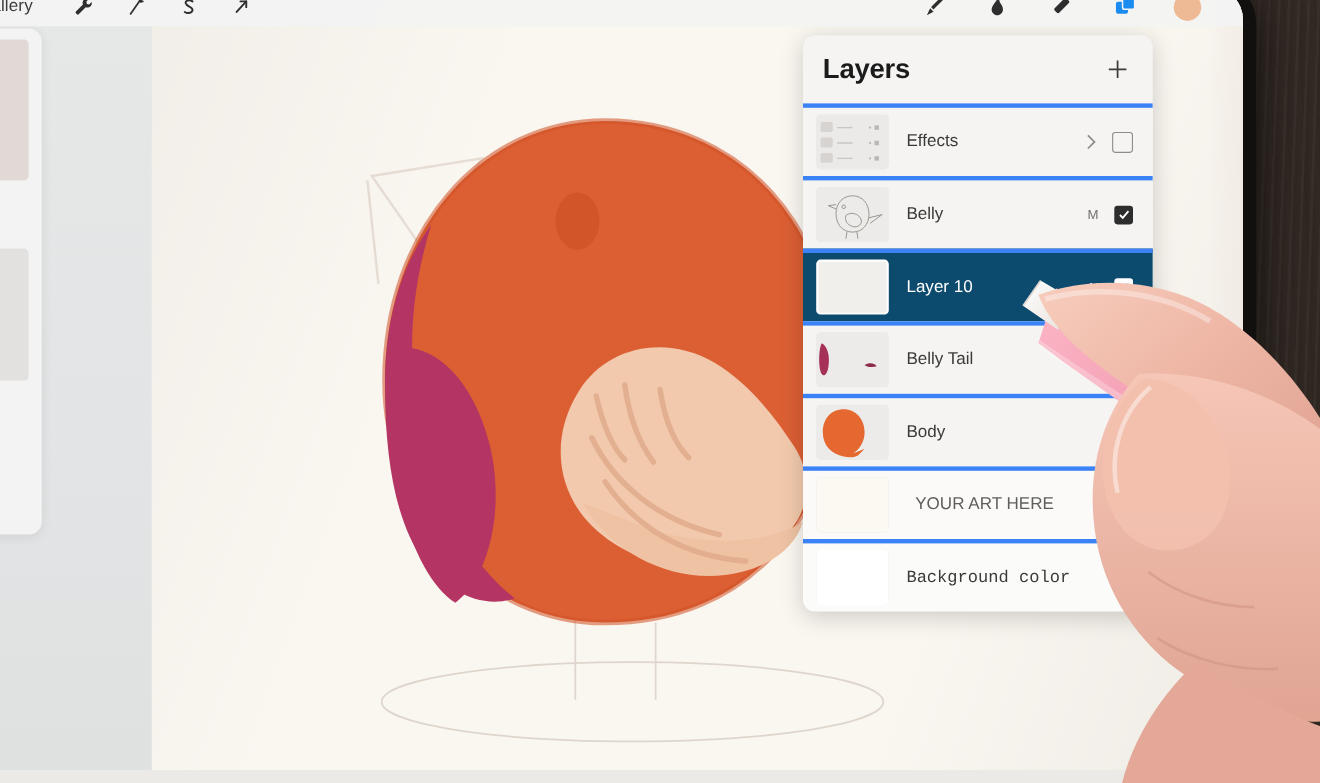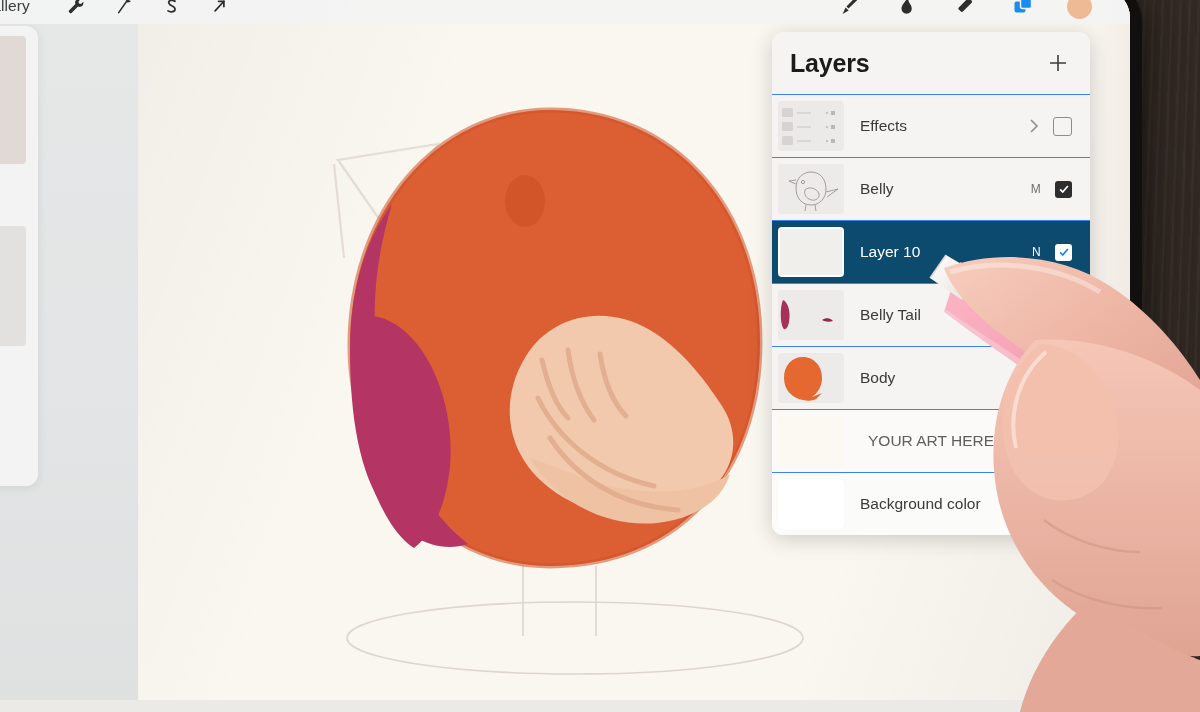--- a/index.html
+++ b/index.html
@@ -150,21 +150,21 @@
   .swatch {
     width: 25px; height: 25px;
     border-radius: 50%;
     background: #eeba96;
     margin-left: 10px;
   }
 
   
   .layers-panel {
     position: absolute;
-    left: 802px;
+    left: 760px;
     top: 44px;
     width: 318px;
     border-radius: 11px;
     background: #f5f4f2;
     box-shadow: 0 4px 22px rgba(0,0,0,0.18);
     overflow: hidden;
   }
   .layers-header {
     height: 62px;
     display:flex; align-items:center; justify-content:space-between;
@@ -177,21 +177,22 @@
     letter-spacing: -0.2px;
   }
   .plus-btn { color:#3b3b3b; width:24px; height:24px; }
 
   .layer-row {
     position: relative;
     height: 62px;
     display: flex;
     align-items: center;
     background: #f5f4f2;
-    border-top: 1px solid #3b82f6;
+    border-top: 4px solid #3b82f6;
+    padding-left: 6px;
   }
   .layer-row.selected { background: #0c4a6e; }
   .layer-thumb {
     width: 66px; height: 50px;
     margin-left: 6px;
     background: #ebe9e7;
     border-radius: 4px;
     overflow:hidden;
     position: relative;
     flex: none;
@@ -223,21 +224,21 @@
     display:flex; align-items:center; justify-content:center;
     flex: none;
   }
   .chk.empty { border: 1.6px solid #8c8c8c; background: transparent; }
   .chk.checked { background: #2d2d2d; }
   .chk.checked svg { color: #ffffff; }
   .layer-row.selected .chk.checked { background: #ffffff; }
   .layer-row.selected .chk.checked svg { color: #0d8bf2; }
   .row-faint .layer-name { color:#5e5e5e;margin-left:24px; }
   .row-faint { background:#fbfaf8; }
-  .row-bg { background:#fbfbfa; }
+  .row-bg { background:#fbfbfa;font-family:Liberation Mono, monospace; }
 
   
   .thumb-art { position:absolute; inset:0; }
 
   
   .hand-layer {
     position: absolute;
     left: 0; top: 0;
     width: 1200px; height: 712px;
     pointer-events: none;

